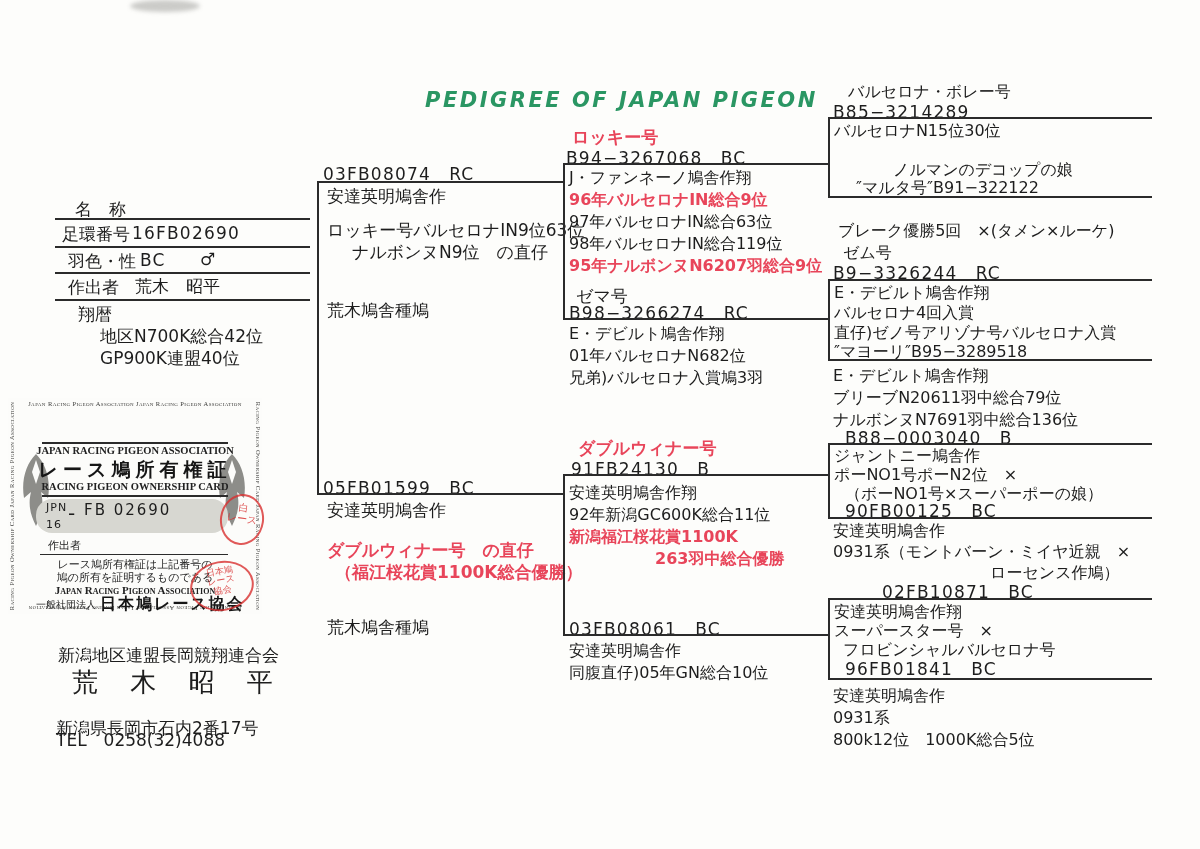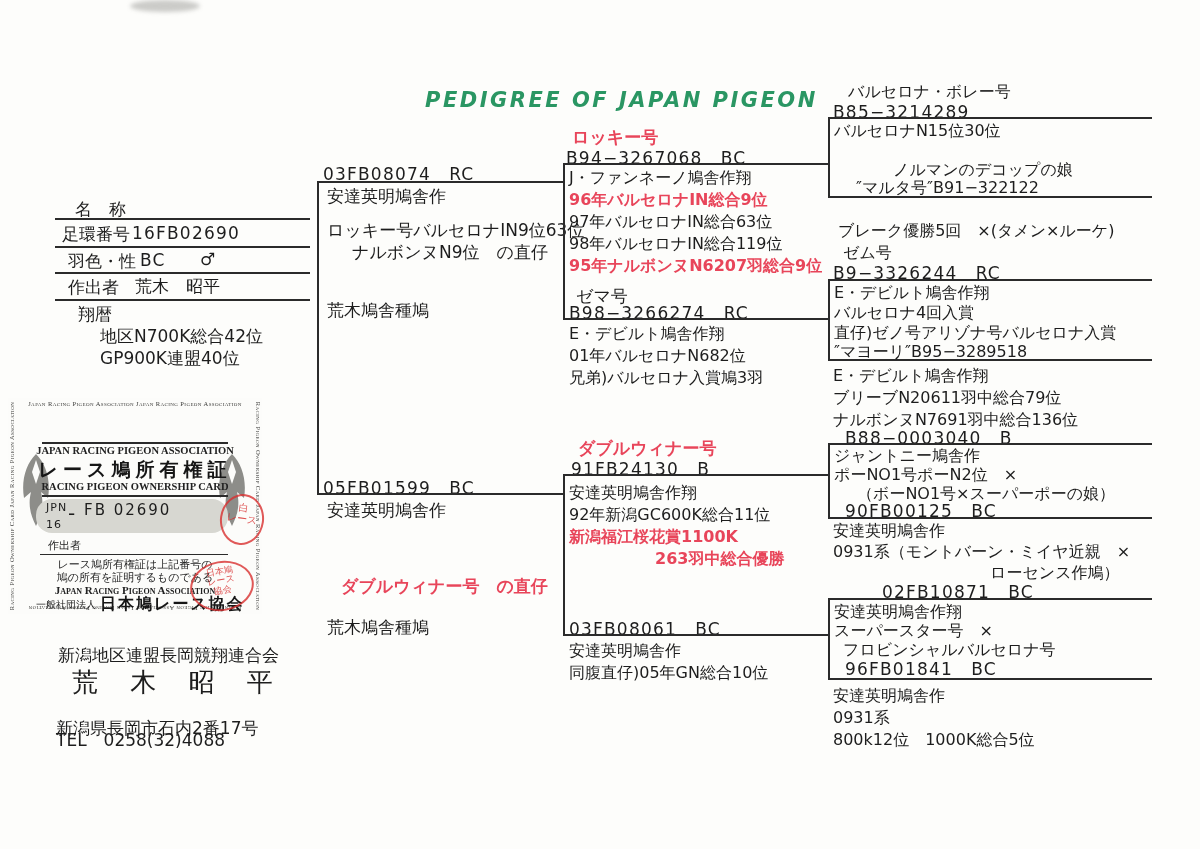--- a/index.html
+++ b/index.html
@@ -63,21 +63,22 @@
   <div class="t num" style="left:323px;top:164px;">03FB08074　RC</div>
   <div class="hline" style="left:317px;top:181px;width:246px;"></div>
   <div class="t lg" style="left:327px;top:186px;">安達英明鳩舎作</div>
   <div class="t lg" style="left:327px;top:220px;">ロッキー号バルセロナIN9位63位</div>
   <div class="t lg" style="left:352px;top:242px;">ナルボンヌN9位　の直仔</div>
   <div class="t lg" style="left:327px;top:300px;">荒木鳩舎種鳩</div>
 
   <div class="t num" style="left:323px;top:478px;">05FB01599　BC</div>
   <div class="hline" style="left:317px;top:493px;width:246px;"></div>
   <div class="t lg" style="left:327px;top:500px;">安達英明鳩舎作</div>
-  <div class="t lg red" style="left:341px;top:540px;margin-top:36px;">ダブルウィナー号　の直仔</div>
+  <div class="t lg red" style="left:327px;top:540px;">ダブルウィナー号　の直仔</div>
+  <div class="t lg red" style="left:335px;top:562px;">（福江桜花賞1100K総合優勝）</div>
   <div class="t lg" style="left:327px;top:617px;">荒木鳩舎種鳩</div>
 
   <div class="t lg red" style="left:572px;top:127px;">ロッキー号</div>
   <div class="t num" style="left:566px;top:148px;">B94−3267068　BC</div>
   <div class="hline" style="left:563px;top:163px;width:265px;"></div>
   <div class="vline" style="left:563px;top:163px;height:155px;"></div>
   <div class="t" style="left:569px;top:168px;">J・ファンネーノ鳩舎作翔</div>
   <div class="t red" style="left:569px;top:190px;">96年バルセロナIN総合9位</div>
   <div class="t" style="left:569px;top:212px;">97年バルセロナIN総合63位</div>
   <div class="t" style="left:569px;top:234px;">98年バルセロナIN総合119位</div>
@@ -126,21 +127,21 @@
 
   <div class="t" style="left:833px;top:366px;">E・デビルト鳩舎作翔</div>
   <div class="t" style="left:833px;top:388px;">ブリーブN20611羽中総合79位</div>
   <div class="t" style="left:833px;top:410px;">ナルボンヌN7691羽中総合136位</div>
   <div class="t num" style="left:845px;top:428px;">B88−0003040　B</div>
   <div class="hline" style="left:828px;top:443px;width:324px;"></div>
   <div class="vline" style="left:828px;top:443px;height:74px;"></div>
   <div class="hline" style="left:828px;top:517px;width:324px;"></div>
   <div class="t" style="left:834px;top:446px;">ジャントニー鳩舎作</div>
   <div class="t" style="left:834px;top:465px;">ポーNO1号ポーN2位　×</div>
-  <div class="t" style="left:845px;top:484px;margin-left:12px;">（ボーNO1号×スーパーポーの娘）</div>
+  <div class="t" style="left:845px;top:484px;">（ボーNO1号×スーパーポーの娘）</div>
   <div class="t num" style="left:845px;top:501px;">90FB00125　BC</div>
 
   <div class="t" style="left:833px;top:521px;">安達英明鳩舎作</div>
   <div class="t" style="left:833px;top:542px;">0931系（モントバーン・ミイヤ近親　×</div>
   <div class="t" style="left:990px;top:563px;">ローセンス作鳩）</div>
   <div class="t num" style="left:845px;top:582px;margin-left:37px;">02FB10871　BC</div>
   <div class="hline" style="left:828px;top:598px;width:324px;"></div>
   <div class="vline" style="left:828px;top:598px;height:80px;"></div>
   <div class="hline" style="left:828px;top:678px;width:324px;"></div>
   <div class="t" style="left:834px;top:602px;">安達英明鳩舎作翔</div>

